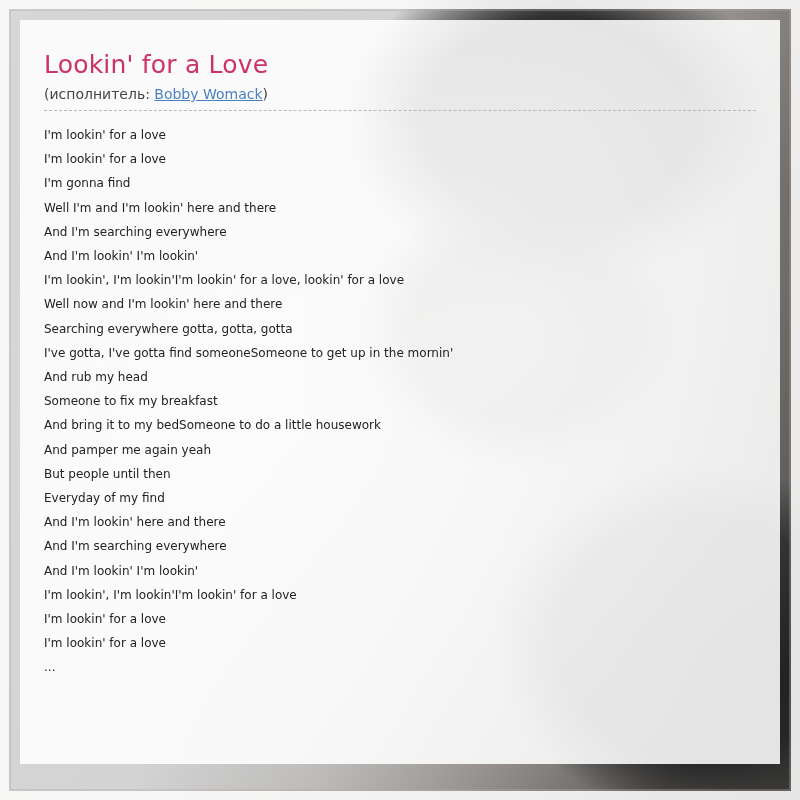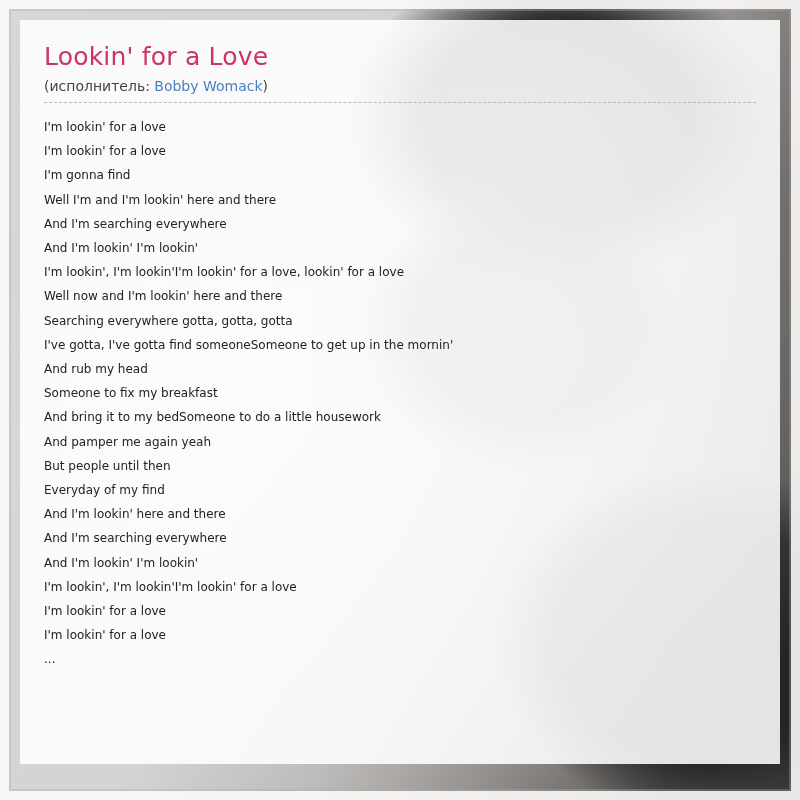--- a/index.html
+++ b/index.html
@@ -36,39 +36,40 @@
   }
   
   #card {
     position: absolute;
     left: 20px;
     top: 20px;
     width: 760px;
     height: 744px;
     background: rgba(255,255,255,0.88);
     box-sizing: border-box;
-    padding: 22px 24px 0 24px;
+    padding: 30px 24px 0 24px;
   }
   #title {
     color: #cc3366;
     font-size: 25px;
     line-height: 30px;
     font-weight: normal;
     margin: 0 0 6px 0;
     letter-spacing: 0.2px;
   }
   #artist-line {
     font-size: 14px;
     color: #444444;
     padding-bottom: 8px;
     border-bottom: 1px dashed #b9b9b9;
     margin-bottom: 12px;
   }
   #artist-link {
     color: #4a7fc1;
+    text-decoration: underline;
     cursor: pointer;
   }
   #lyrics {
     font-size: 12px;
     line-height: 24.2px;
     color: #222222;
     white-space: normal;
   }
   #lyrics .line {
     min-height: 24.2px;

